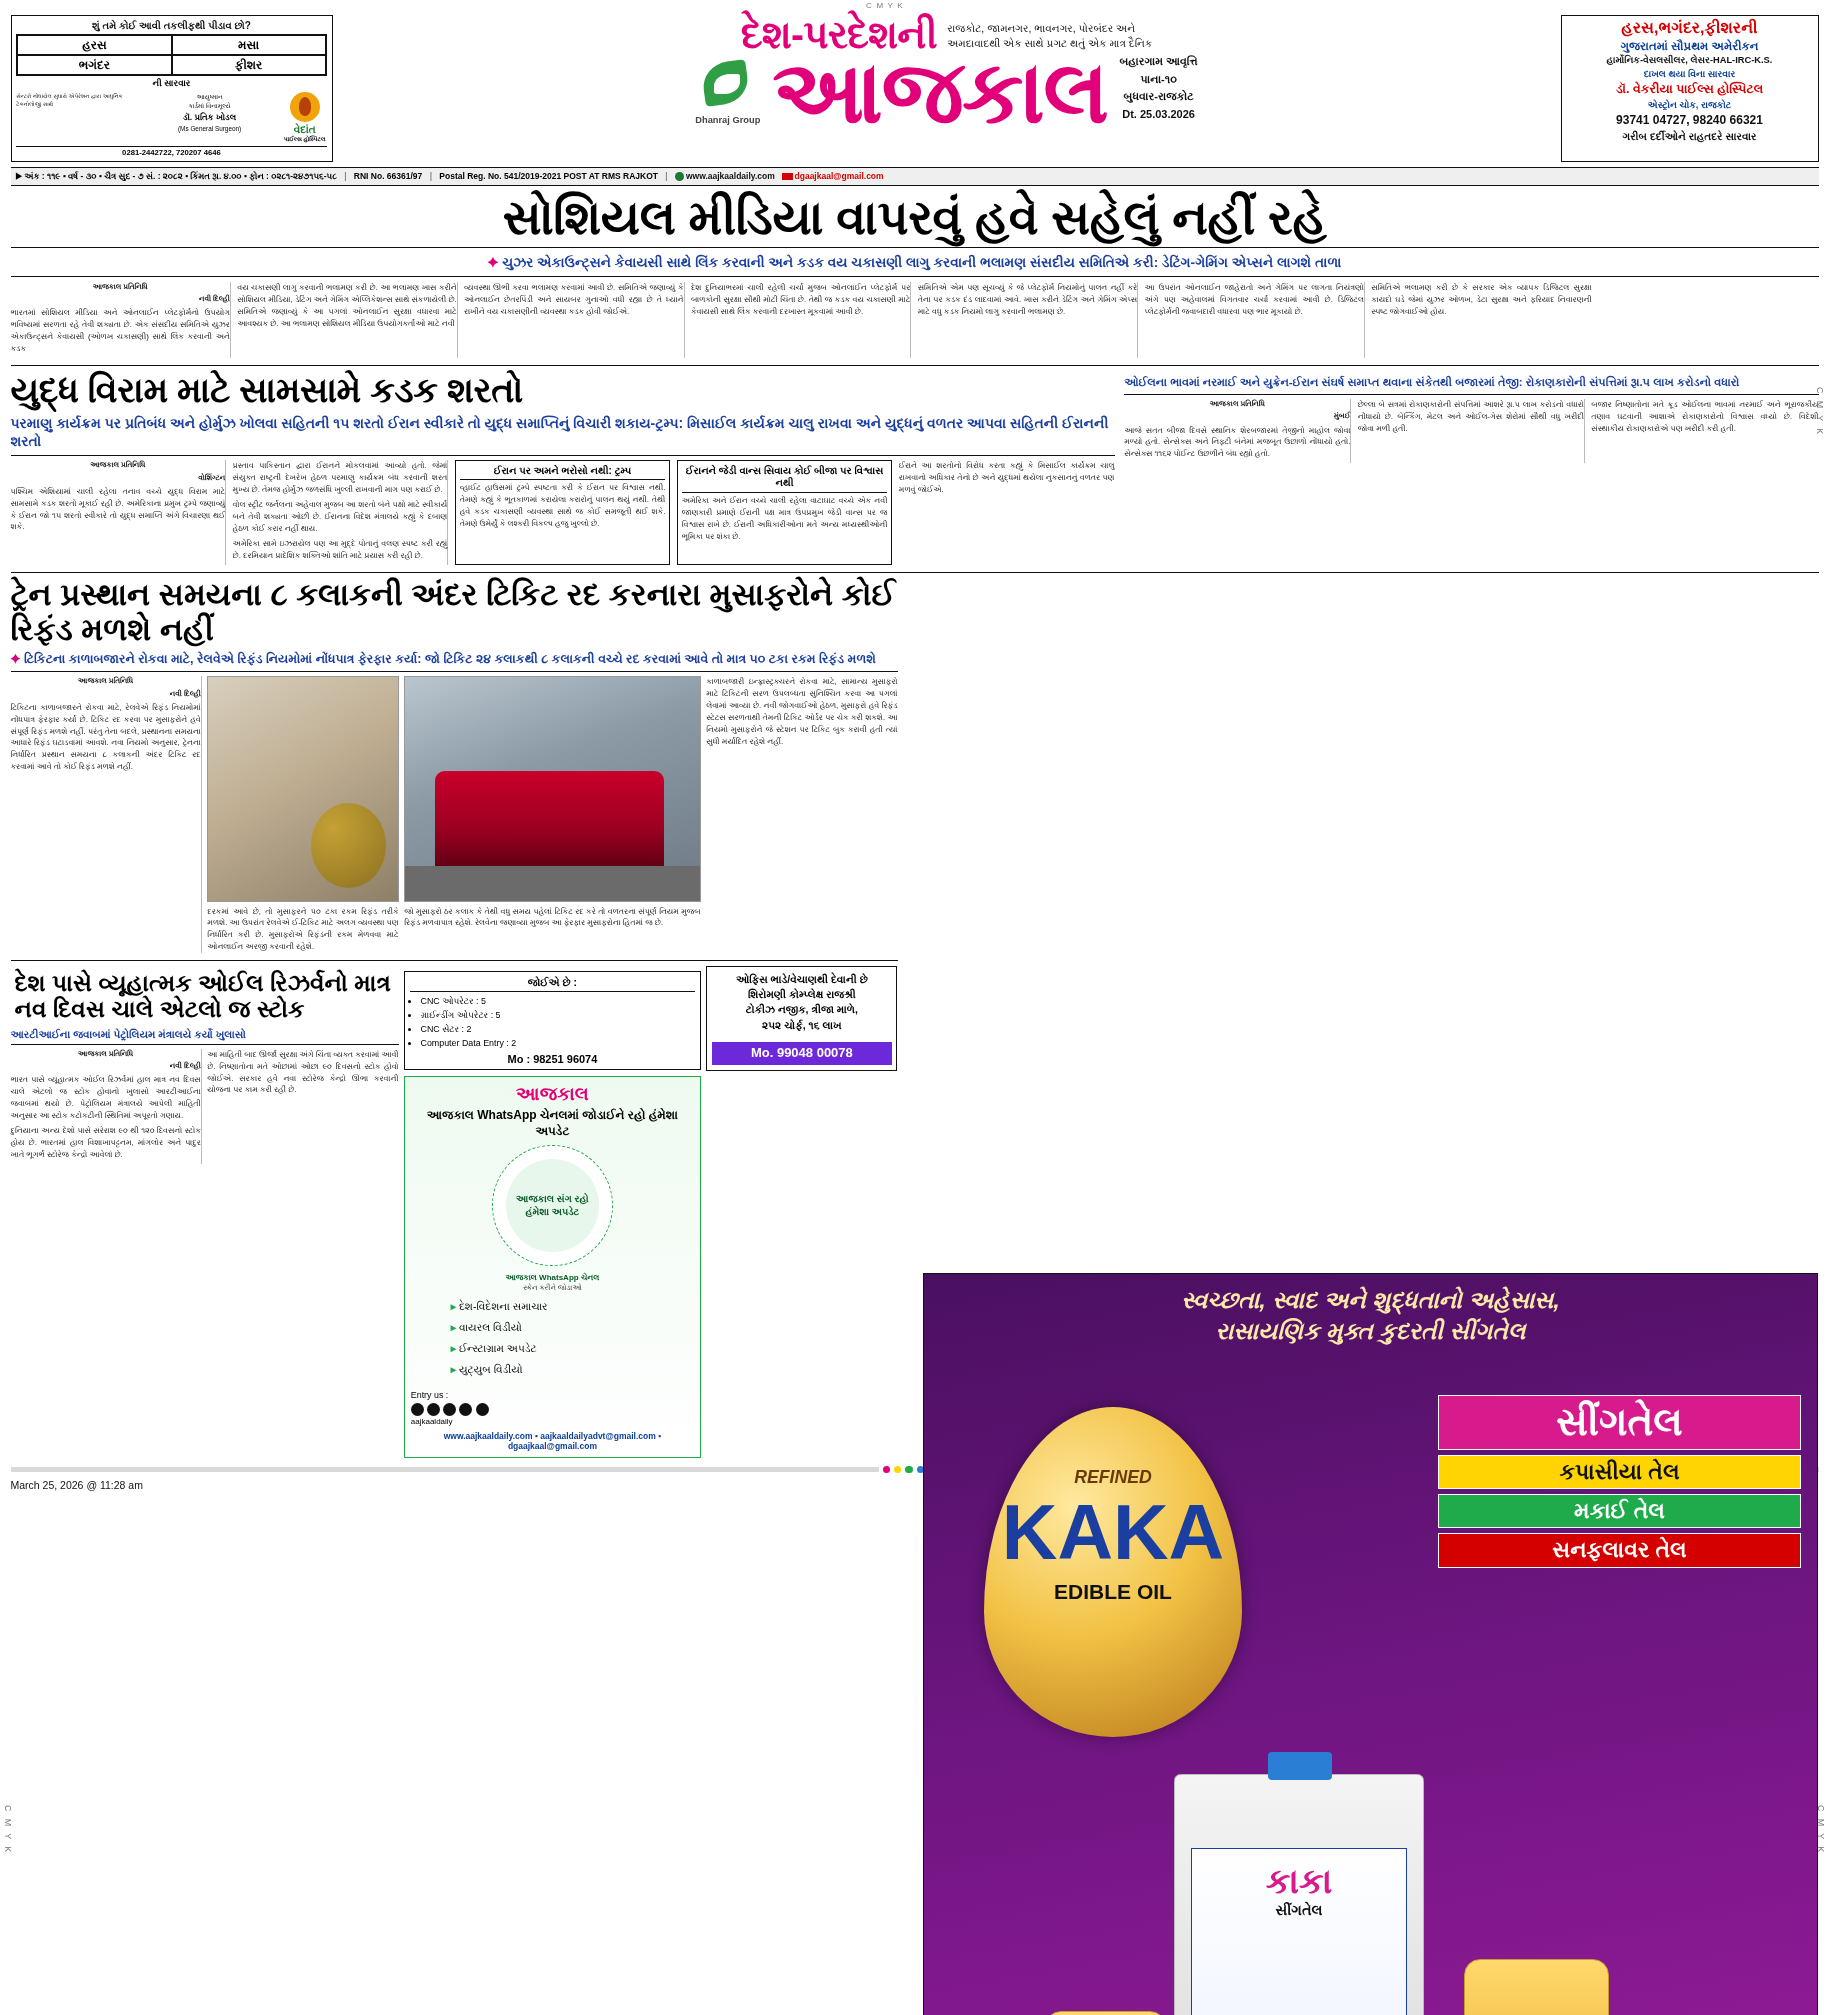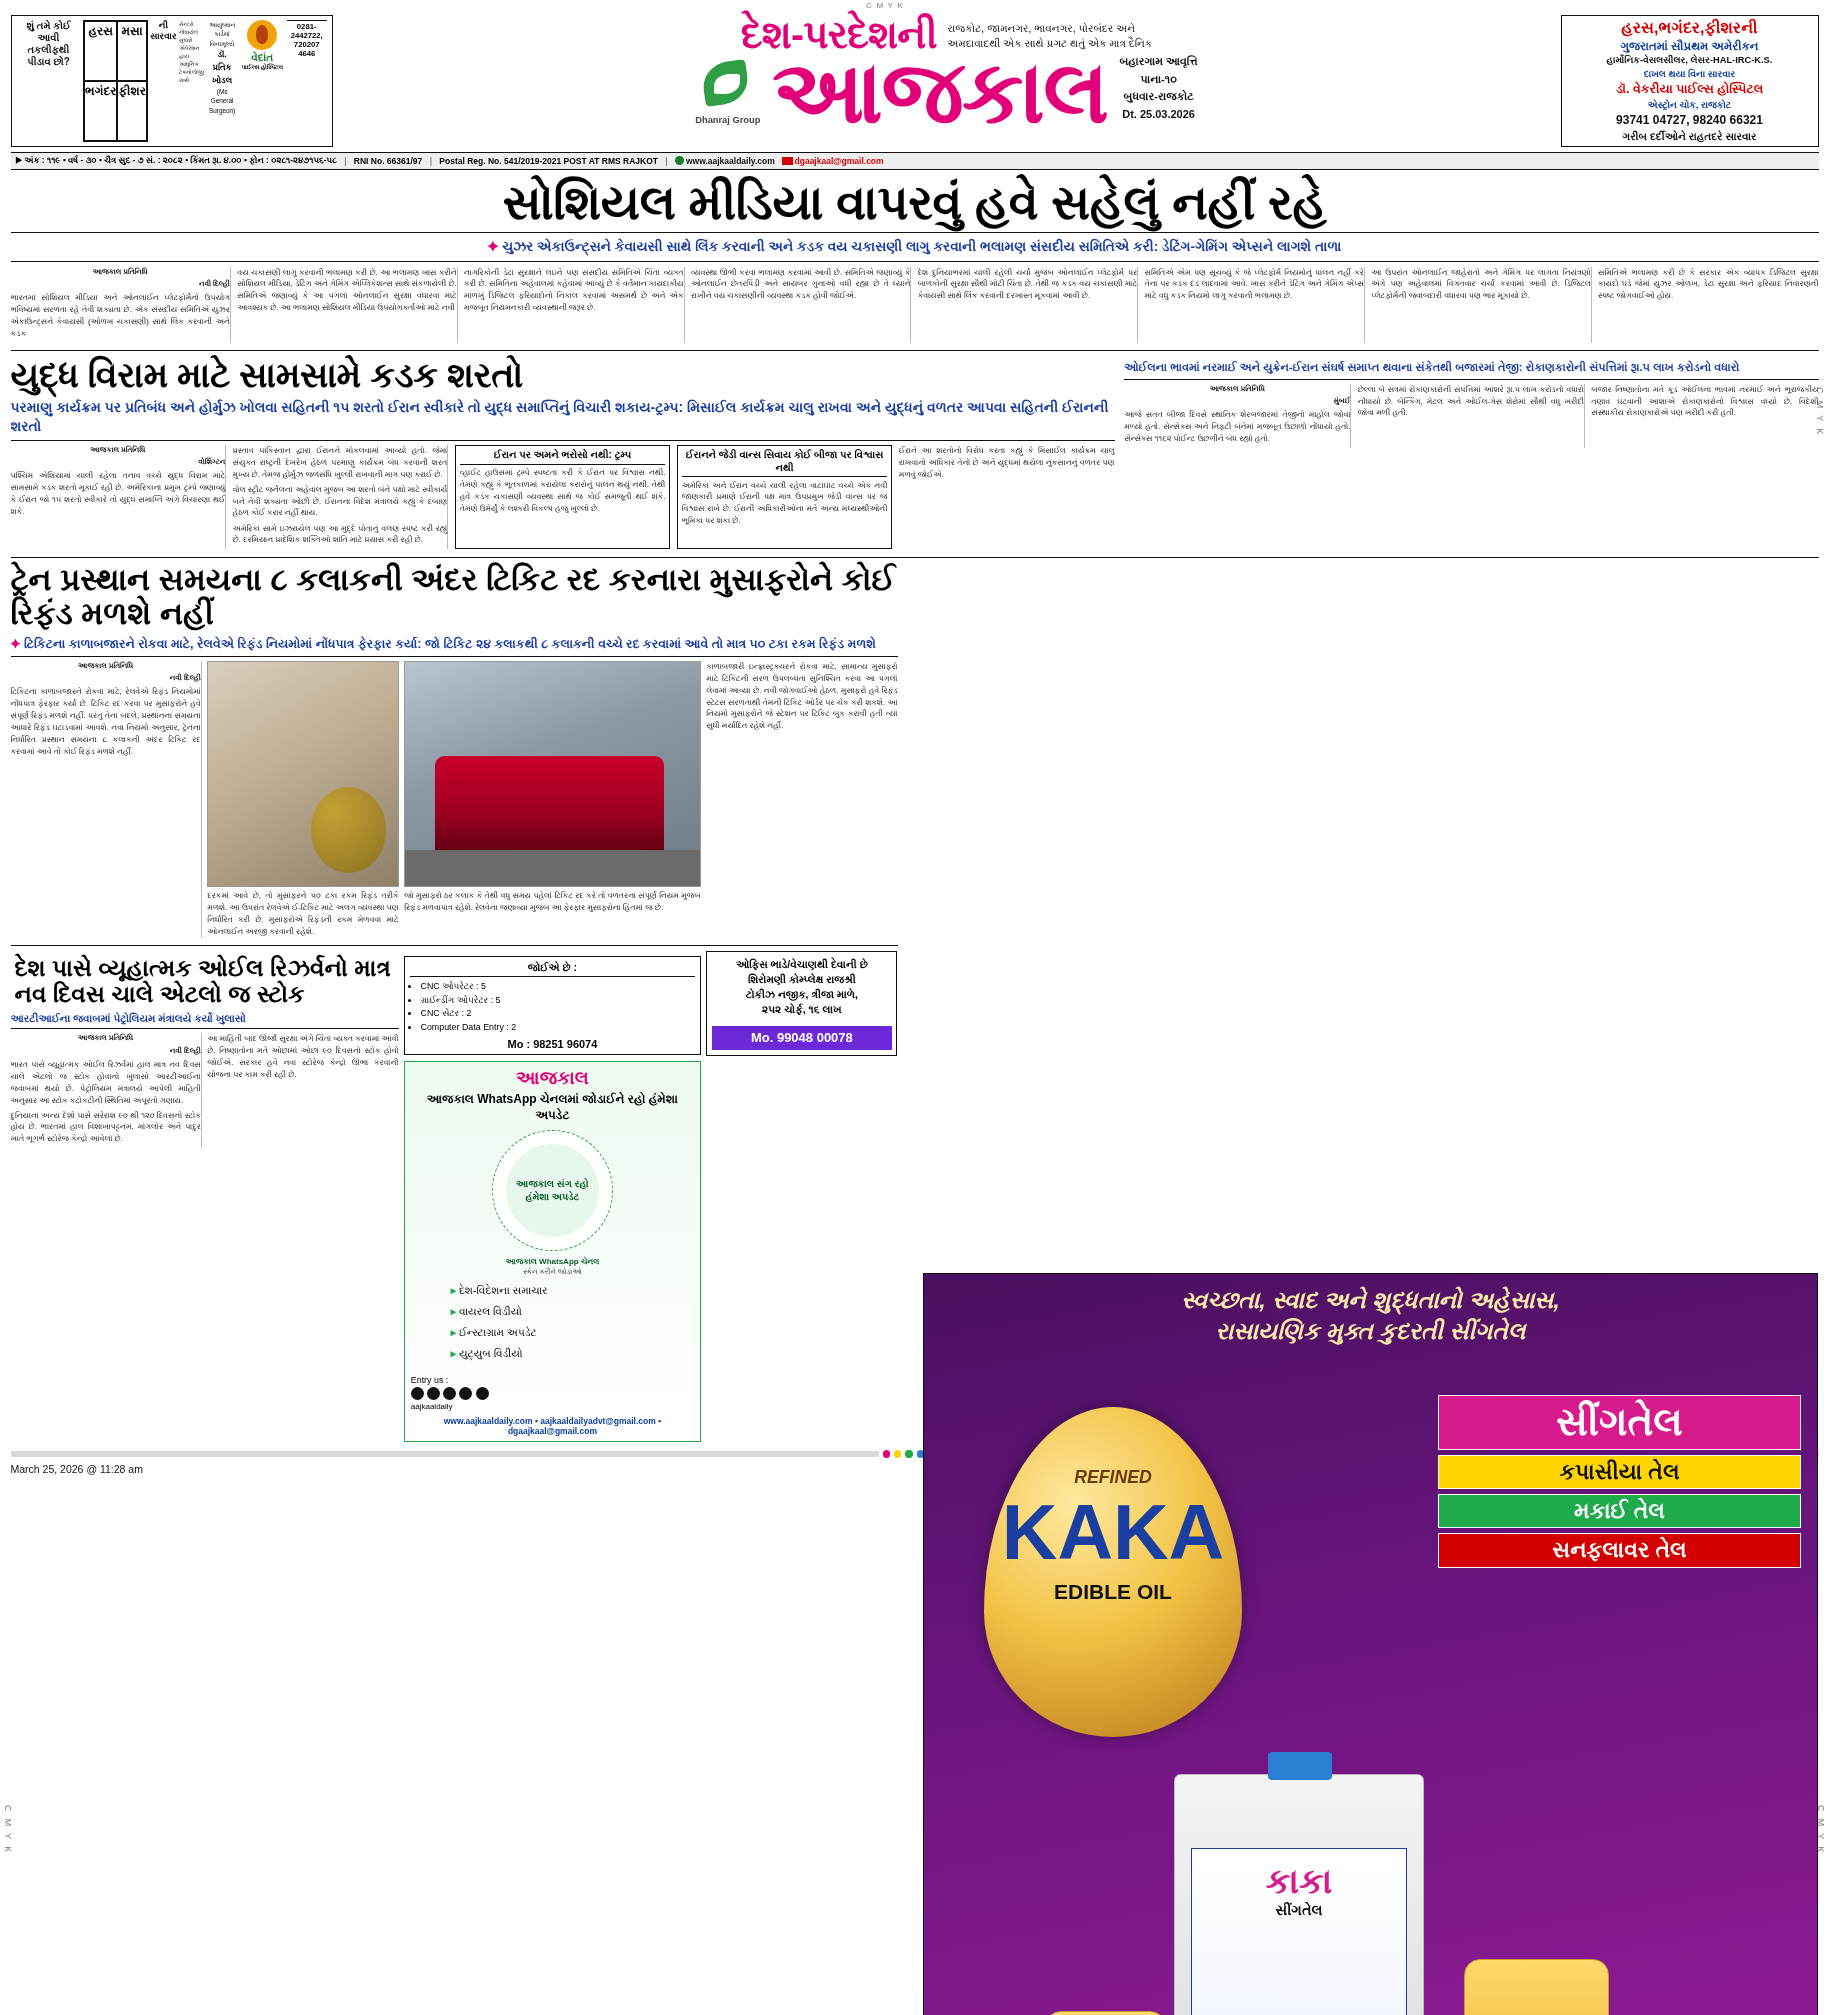--- a/index.html
+++ b/index.html
@@ -36,21 +36,21 @@
     display: flex;
     align-items: stretch;
     padding: 4px 10.5px 0 10.5px;
     gap: 5.6px;
   }
   .mast-left {
     width: 322px;
     border: 1.2px solid #111;
     padding: 4px 4.8px;
     display: flex;
-    flex-direction: row;
+    flex-direction: column;
     gap: 2.4px;
   }
   .ml-tag {
     text-align: center;
     font-size: 10px;
     font-weight: bold;
     color: #111;
   }
   .ml-grid {
     display: grid;
@@ -682,23 +682,20 @@
   </div>
 
   <div class="cols">
     <div class="col vline">
       <div class="byline">આજકાલ પ્રતિનિધિ</div>
       <div class="place">નવી દિલ્હી</div>
       <p>ભારતમાં સોશિયલ મીડિયા અને ઓનલાઈન પ્લેટફોર્મનો ઉપયોગ ભવિષ્યમાં સરળતા રહે તેવી શક્યતા છે. એક સંસદીય સમિતિએ યુઝર એકાઉન્ટ્સને કેવાયસી (ઓળખ ચકાસણી) સાથે લિંક કરવાની અને કડક</p>
     </div>
     <div class="col vline">
         <p>વય ચકાસણી લાગુ કરવાની ભલામણ કરી છે. આ ભલામણ ખાસ કરીને સોશિયલ મીડિયા, ડેટિંગ અને ગેમિંગ એપ્લિકેશન્સ સાથે સંકળાયેલી છે. સમિતિએ જણાવ્યું કે આ પગલાં ઓનલાઈન સુરક્ષા વધારવા માટે આવશ્યક છે. આ ભલામણ સોશિયલ મીડિયા ઉપયોગકર્તાઓ માટે નવી</p>
-      </div>
-    <div class="col vline">
-        <p>નાગરિકોની ડેટા સુરક્ષાને લઇને પણ સંસદીય સમિતિએ ચિંતા વ્યક્ત કરી છે. સમિતિના અહેવાલમાં કહેવામાં આવ્યું છે કે વર્તમાન કાયદાકીય માળખું ડિજિટલ ફરિયાદોનો નિકાલ કરવામાં અસમર્થ છે અને એક મજબૂત નિયમનકારી વ્યવસ્થાની જરૂર છે.</p>
       </div>
     <div class="col vline">
         <p>વ્યવસ્થા ઊભી કરવા ભલામણ કરવામાં આવી છે. સમિતિએ જણાવ્યું કે ઓનલાઈન છેતરપિંડી અને સાયબર ગુનાઓ વધી રહ્યા છે તે ધ્યાને રાખીને વય ચકાસણીની વ્યવસ્થા કડક હોવી જોઈએ.</p>
       </div>
     <div class="col vline">
         <p>દેશ દુનિયાભરમાં ચાલી રહેલી ચર્ચા મુજબ ઓનલાઈન પ્લેટફોર્મ પર બાળકોની સુરક્ષા સૌથી મોટી ચિંતા છે. તેથી જ કડક વય ચકાસણી માટે કેવાયસી સાથે લિંક કરવાની દરખાસ્ત મૂકવામાં આવી છે.</p>
       </div>
     <div class="col vline">
         <p>સમિતિએ એમ પણ સૂચવ્યું કે જે પ્લેટફોર્મ નિયમોનું પાલન નહીં કરે તેના પર કડક દંડ લાદવામાં આવે. ખાસ કરીને ડેટિંગ અને ગેમિંગ એપ્સ માટે વધુ કડક નિયમો લાગુ કરવાની ભલામણ છે.</p>
       </div>

